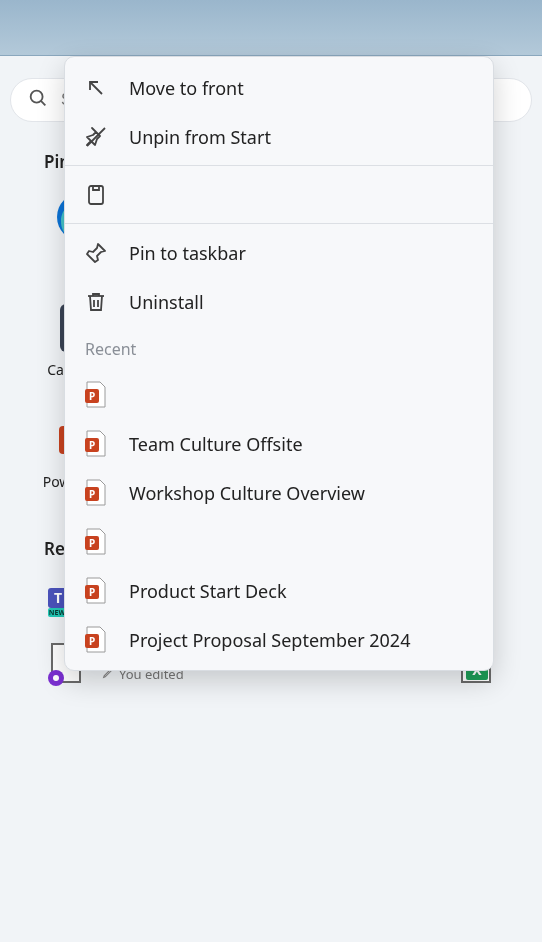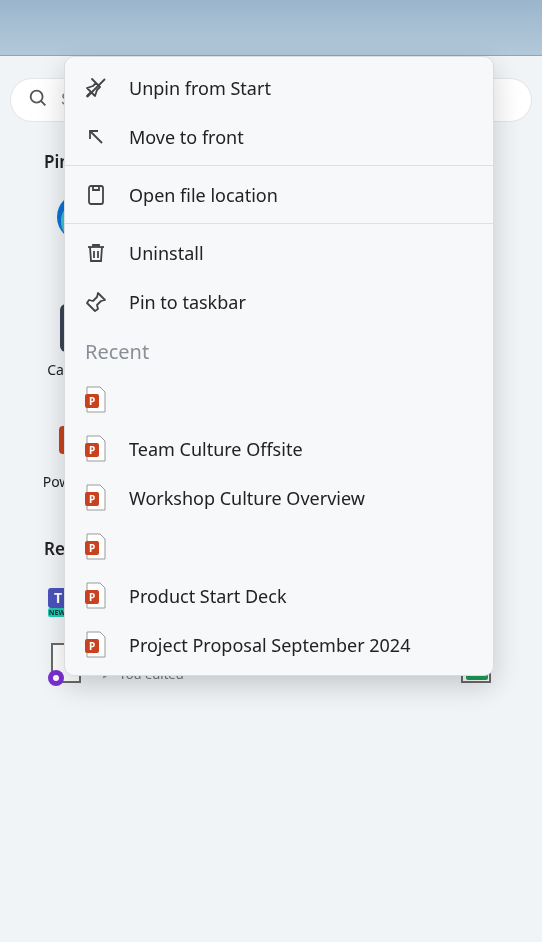--- a/index.html
+++ b/index.html
@@ -94,21 +94,21 @@
     height: 49px;
     padding: 0 18px;
     gap: 20px;
     font-size: 18px;
     color: #222;
     cursor: pointer;
   }
   .ctx .item .mi { width:26px; height:26px; display:flex;align-items:center;justify-content:center; color:#444;}
   .ctx .sep { height:1px; background:#dcdfe4; margin: 4px 0; }
   .ctx .hdr {
-    font-size: 20px; color:#8a8f97; padding: 12px 11px 10px 20px;
+    font-size: 16px; color:#8a8f97; padding: 12px 11px 10px 20px;
   }
   .ctx .recent {
     display:flex; align-items:center; height:49px; padding:0 18px; gap:20px;
     font-size:18px; color:#222; cursor:pointer;
   }
   .ctx .recent .fi { width:26px;height:26px;display:flex;align-items:center;justify-content:center;}
 </style>
 </head>
 <body>
 
@@ -274,66 +274,65 @@
             <text x="21" y="33" font-size="14" font-weight="700" fill="#fff" text-anchor="middle">X</text>
           </svg>
       </div>
     </div>
   </div>
 
   <div class="ctx">
     <div class="item">
       <span class="mi">
         <svg width="24" height="24" viewBox="0 0 24 24" fill="none" stroke="#444" stroke-width="1.8">
+            <path d="M18 18L6 6"></path>
+            <path d="M6 14V6h8"></path>
+          </svg>
+      </span>
+      <span>Move to front</span>
+    </div>
+    <div class="item">
+      <span class="mi">
+        <svg width="24" height="24" viewBox="0 0 24 24" fill="none" stroke="#444" stroke-width="1.8">
             <path d="M8 3l8 8-3 3-2 6-4-4-4 4 4-4-4-4 6-2 3-3z" stroke-linejoin="round"></path>
             <line x1="3" y1="21" x2="21" y2="3"></line>
           </svg>
       </span>
       <span>Unpin from Start</span>
     </div>
-    <div class="item">
-      <span class="mi">
-        <svg width="24" height="24" viewBox="0 0 24 24" fill="none" stroke="#444" stroke-width="1.8">
-            <path d="M18 18L6 6"></path>
-            <path d="M6 14V6h8"></path>
-          </svg>
-      </span>
-      <span>Move to front</span>
-    </div>
     <div class="sep"></div>
     <div class="item">
       <span class="mi">
         <svg width="24" height="24" viewBox="0 0 24 24" fill="none" stroke="#444" stroke-width="1.8">
             <rect x="5" y="3" width="14" height="18" rx="2"></rect>
             <path d="M9 3v4h6V3"></path>
           </svg>
       </span>
-      <span>Open file location</span>
     </div>
     <div class="sep"></div>
+    <div class="item">
+      <span class="mi">
+        <svg width="24" height="24" viewBox="0 0 24 24" fill="none" stroke="#444" stroke-width="1.8">
+            <path d="M14 3l7 7-4 1-4 4 1 4-3 2-8-8 2-3 4 1 4-4 1-4z" stroke-linejoin="round"></path>
+          </svg>
+      </span>
+      <span>Pin to taskbar</span>
+    </div>
     <div class="item">
       <span class="mi">
         <svg width="24" height="24" viewBox="0 0 24 24" fill="none" stroke="#444" stroke-width="1.8">
             <path d="M4 6h16"></path>
             <path d="M9 6V4h6v2"></path>
             <path d="M6 6l1 14h10l1-14"></path>
             <line x1="10" y1="10" x2="10" y2="17"></line>
             <line x1="14" y1="10" x2="14" y2="17"></line>
           </svg>
       </span>
       <span>Uninstall</span>
     </div>
-    <div class="item">
-      <span class="mi">
-        <svg width="24" height="24" viewBox="0 0 24 24" fill="none" stroke="#444" stroke-width="1.8">
-            <path d="M14 3l7 7-4 1-4 4 1 4-3 2-8-8 2-3 4 1 4-4 1-4z" stroke-linejoin="round"></path>
-          </svg>
-      </span>
-      <span>Pin to taskbar</span>
-    </div>
 
     <div class="hdr">Recent</div>
 
     <div class="recent">
       <span class="fi">
         <svg width="24" height="28" viewBox="0 0 24 28">
             <path d="M3 1h13l5 5v20H3z" fill="#fff" stroke="#9a9a9a"></path>
             <rect x="1" y="8" width="14" height="14" rx="2" fill="#c8421f"></rect>
             <text x="8" y="19" font-size="10" font-weight="700" fill="#fff" text-anchor="middle">P</text>
           </svg>

